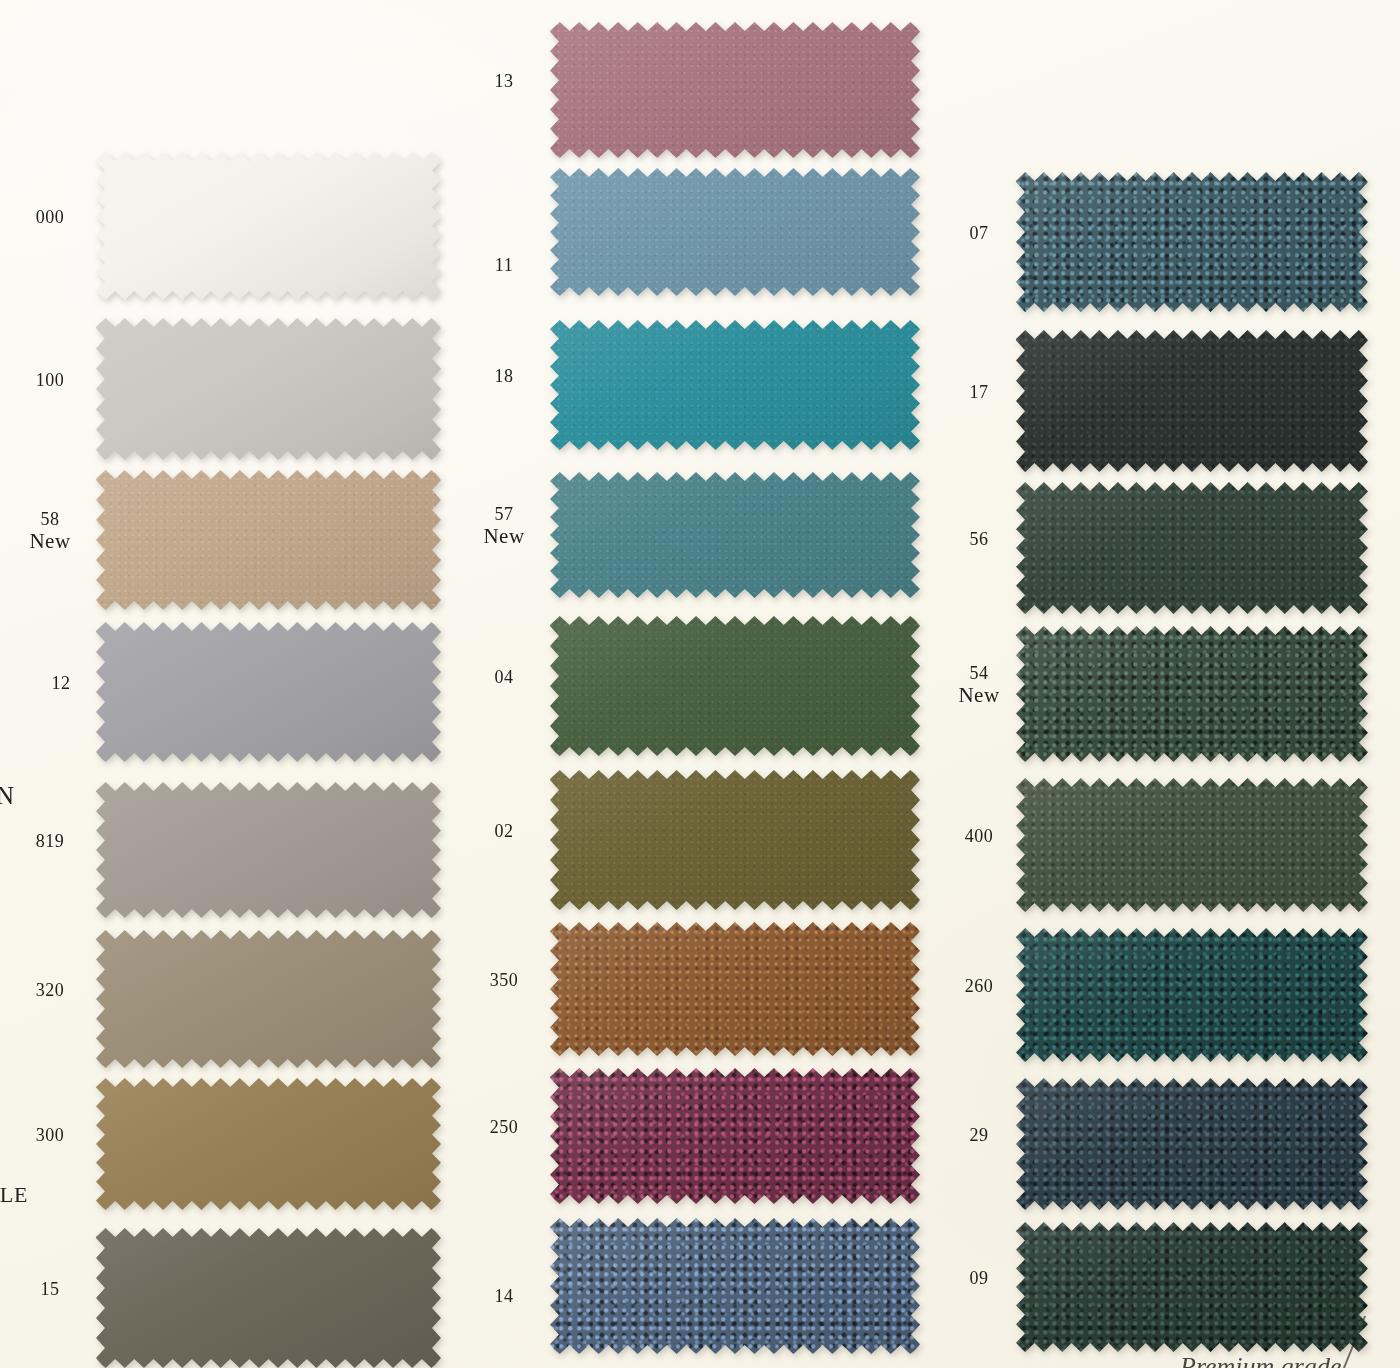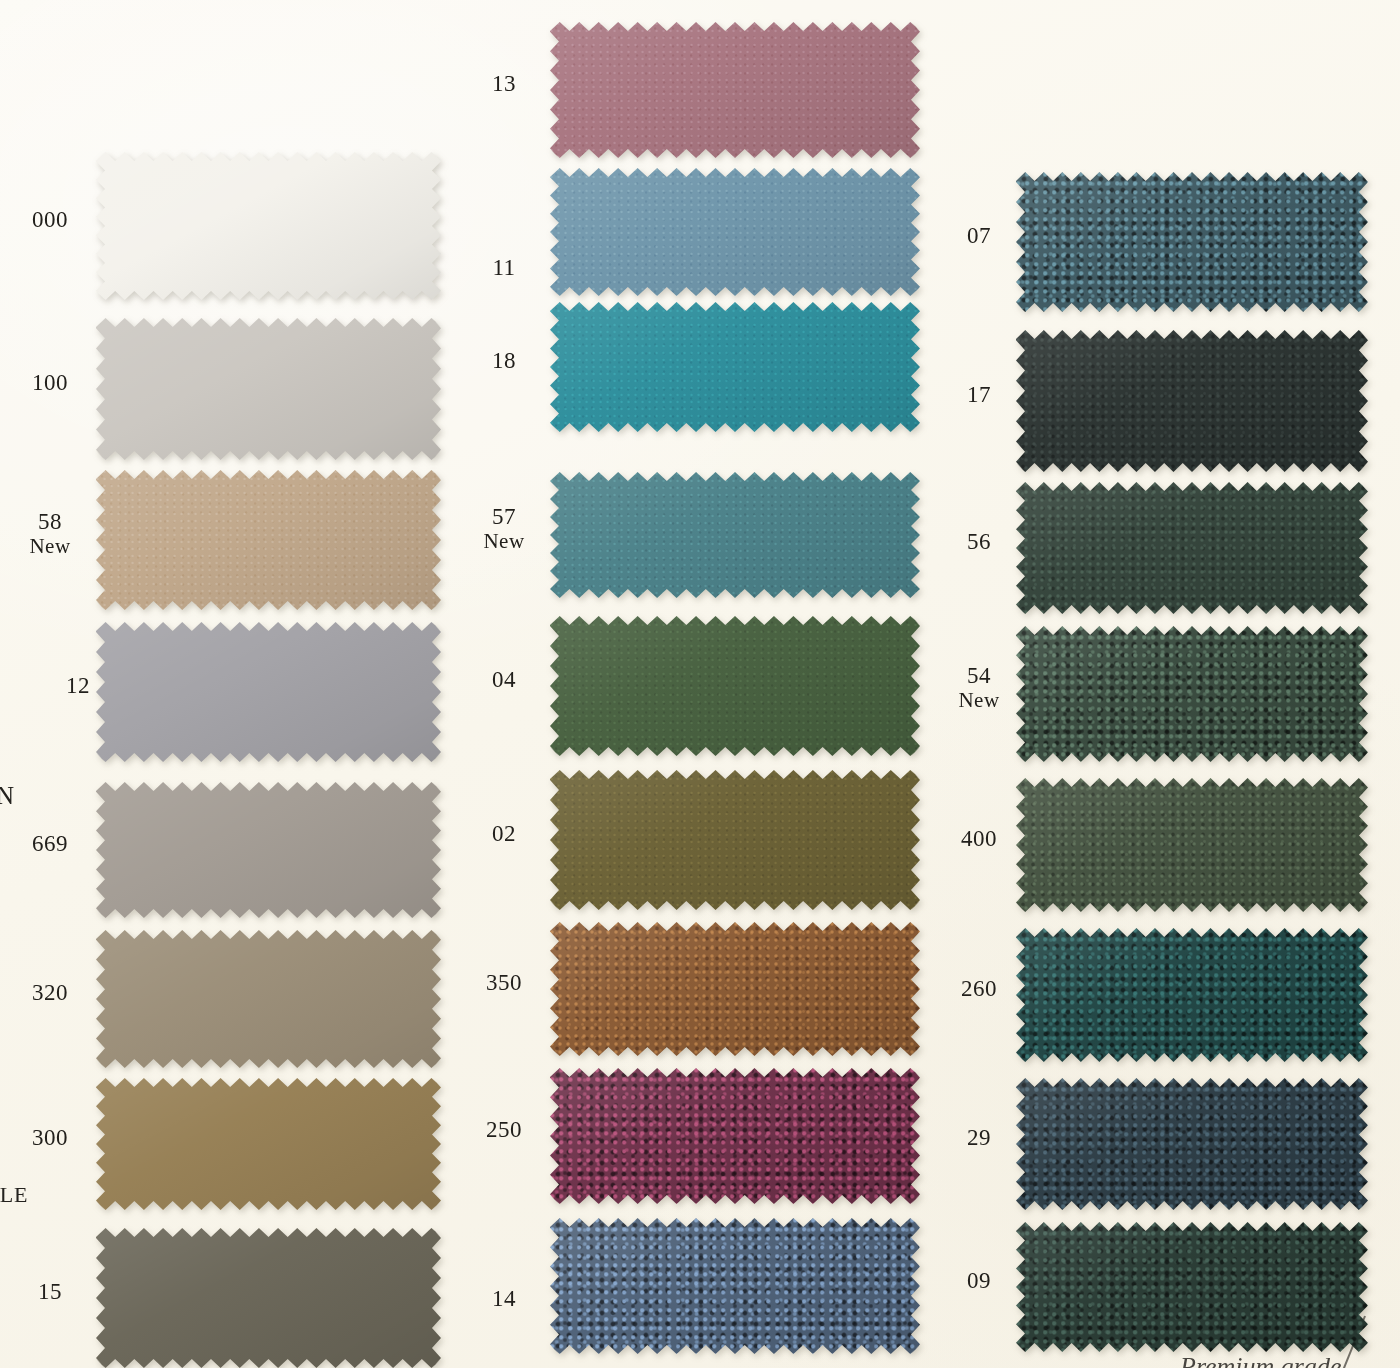--- a/index.html
+++ b/index.html
@@ -51,21 +51,21 @@
     position: absolute;
     text-align: center;
     color: #22201c;
     font-family: "Liberation Serif", "DejaVu Serif", serif;
     line-height: 1.06;
     letter-spacing: 0.5px;
     -webkit-font-smoothing: antialiased;
   }
   .swatch-label .code {
     display: block;
-    font-size: 23px;
+    font-size: 18px;
     font-weight: 400;
   }
   .swatch-label .tag {
     display: block;
     font-size: 21px;
     font-weight: 400;
     margin-top: 1px;
   }
 
   
@@ -196,34 +196,34 @@
         </div>
         <div class="chip-wrap" style="left: 96px; top: 0px; width: 345px; height: 140px;">
           <div class="chip grain-light" style="clip-path: polygon(0% 6.429%, 2.778% 0%, 5.556% 6.429%, 8.333% 0%, 11.111% 6.429%, 13.889% 0%, 16.667% 6.429%, 19.444% 0%, 22.222% 6.429%, 25% 0%, 27.778% 6.429%, 30.556% 0%, 33.333% 6.429%, 36.111% 0%, 38.889% 6.429%, 41.667% 0%, 44.444% 6.429%, 47.222% 0%, 50% 6.429%, 52.778% 0%, 55.556% 6.429%, 58.333% 0%, 61.111% 6.429%, 63.889% 0%, 66.667% 6.429%, 69.444% 0%, 72.222% 6.429%, 75% 0%, 77.778% 6.429%, 80.556% 0%, 83.333% 6.429%, 86.111% 0%, 88.889% 6.429%, 91.667% 0%, 94.444% 6.429%, 97.222% 0%, 100% 6.429%, 97.391% 0%, 100% 7.143%, 97.391% 14.286%, 100% 21.429%, 97.391% 28.571%, 100% 35.714%, 97.391% 42.857%, 100% 50%, 97.391% 57.143%, 100% 64.286%, 97.391% 71.429%, 100% 78.571%, 97.391% 85.714%, 100% 92.857%, 97.391% 100%, 100% 93.571%, 97.222% 100%, 94.444% 93.571%, 91.667% 100%, 88.889% 93.571%, 86.111% 100%, 83.333% 93.571%, 80.556% 100%, 77.778% 93.571%, 75% 100%, 72.222% 93.571%, 69.444% 100%, 66.667% 93.571%, 63.889% 100%, 61.111% 93.571%, 58.333% 100%, 55.556% 93.571%, 52.778% 100%, 50% 93.571%, 47.222% 100%, 44.444% 93.571%, 41.667% 100%, 38.889% 93.571%, 36.111% 100%, 33.333% 93.571%, 30.556% 100%, 27.778% 93.571%, 25% 100%, 22.222% 93.571%, 19.444% 100%, 16.667% 93.571%, 13.889% 100%, 11.111% 93.571%, 8.333% 100%, 5.556% 93.571%, 2.778% 100%, 0% 93.571%, 2.609% 100%, 0% 92.857%, 2.609% 85.714%, 0% 78.571%, 2.609% 71.429%, 0% 64.286%, 2.609% 57.143%, 0% 50%, 2.609% 42.857%, 0% 35.714%, 2.609% 28.571%, 0% 21.429%, 2.609% 14.286%, 0% 7.143%);">
             <div class="chip-base" style="background: rgb(193, 168, 139);"></div>
             <div class="chip-grain"></div>
             <div class="chip-shade"></div>
           </div>
         </div>
       </div>
       <div class="swatch-row" style="top: 622px; height: 140px;">
-        <div class="swatch-label" style="left: 10px; width: 80px; top: 52px; text-align: right;">
+        <div class="swatch-label" style="left: 21px; width: 80px; top: 52px;">
           <span class="code">12</span>
         </div>
         <div class="chip-wrap" style="left: 96px; top: 0px; width: 345px; height: 140px;">
           <div class="chip grain-none" style="clip-path: polygon(0% 6.429%, 2.778% 0%, 5.556% 6.429%, 8.333% 0%, 11.111% 6.429%, 13.889% 0%, 16.667% 6.429%, 19.444% 0%, 22.222% 6.429%, 25% 0%, 27.778% 6.429%, 30.556% 0%, 33.333% 6.429%, 36.111% 0%, 38.889% 6.429%, 41.667% 0%, 44.444% 6.429%, 47.222% 0%, 50% 6.429%, 52.778% 0%, 55.556% 6.429%, 58.333% 0%, 61.111% 6.429%, 63.889% 0%, 66.667% 6.429%, 69.444% 0%, 72.222% 6.429%, 75% 0%, 77.778% 6.429%, 80.556% 0%, 83.333% 6.429%, 86.111% 0%, 88.889% 6.429%, 91.667% 0%, 94.444% 6.429%, 97.222% 0%, 100% 6.429%, 97.391% 0%, 100% 7.143%, 97.391% 14.286%, 100% 21.429%, 97.391% 28.571%, 100% 35.714%, 97.391% 42.857%, 100% 50%, 97.391% 57.143%, 100% 64.286%, 97.391% 71.429%, 100% 78.571%, 97.391% 85.714%, 100% 92.857%, 97.391% 100%, 100% 93.571%, 97.222% 100%, 94.444% 93.571%, 91.667% 100%, 88.889% 93.571%, 86.111% 100%, 83.333% 93.571%, 80.556% 100%, 77.778% 93.571%, 75% 100%, 72.222% 93.571%, 69.444% 100%, 66.667% 93.571%, 63.889% 100%, 61.111% 93.571%, 58.333% 100%, 55.556% 93.571%, 52.778% 100%, 50% 93.571%, 47.222% 100%, 44.444% 93.571%, 41.667% 100%, 38.889% 93.571%, 36.111% 100%, 33.333% 93.571%, 30.556% 100%, 27.778% 93.571%, 25% 100%, 22.222% 93.571%, 19.444% 100%, 16.667% 93.571%, 13.889% 100%, 11.111% 93.571%, 8.333% 100%, 5.556% 93.571%, 2.778% 100%, 0% 93.571%, 2.609% 100%, 0% 92.857%, 2.609% 85.714%, 0% 78.571%, 2.609% 71.429%, 0% 64.286%, 2.609% 57.143%, 0% 50%, 2.609% 42.857%, 0% 35.714%, 2.609% 28.571%, 0% 21.429%, 2.609% 14.286%, 0% 7.143%);">
             <div class="chip-base" style="background: rgb(163, 162, 167);"></div>
             <div class="chip-grain"></div>
             <div class="chip-shade"></div>
           </div>
         </div>
       </div>
       <div class="swatch-row" style="top: 782px; height: 136px;">
         <div class="swatch-label" style="left: 10px; width: 80px; top: 50px;">
-          <span class="code">669</span>
+          <span class="code">819</span>
         </div>
         <div class="chip-wrap" style="left: 96px; top: 0px; width: 345px; height: 136px;">
           <div class="chip grain-none" style="clip-path: polygon(0% 6.618%, 2.778% 0%, 5.556% 6.618%, 8.333% 0%, 11.111% 6.618%, 13.889% 0%, 16.667% 6.618%, 19.444% 0%, 22.222% 6.618%, 25% 0%, 27.778% 6.618%, 30.556% 0%, 33.333% 6.618%, 36.111% 0%, 38.889% 6.618%, 41.667% 0%, 44.444% 6.618%, 47.222% 0%, 50% 6.618%, 52.778% 0%, 55.556% 6.618%, 58.333% 0%, 61.111% 6.618%, 63.889% 0%, 66.667% 6.618%, 69.444% 0%, 72.222% 6.618%, 75% 0%, 77.778% 6.618%, 80.556% 0%, 83.333% 6.618%, 86.111% 0%, 88.889% 6.618%, 91.667% 0%, 94.444% 6.618%, 97.222% 0%, 100% 6.618%, 97.391% 0%, 100% 7.143%, 97.391% 14.286%, 100% 21.429%, 97.391% 28.571%, 100% 35.714%, 97.391% 42.857%, 100% 50%, 97.391% 57.143%, 100% 64.286%, 97.391% 71.429%, 100% 78.571%, 97.391% 85.714%, 100% 92.857%, 97.391% 100%, 100% 93.382%, 97.222% 100%, 94.444% 93.382%, 91.667% 100%, 88.889% 93.382%, 86.111% 100%, 83.333% 93.382%, 80.556% 100%, 77.778% 93.382%, 75% 100%, 72.222% 93.382%, 69.444% 100%, 66.667% 93.382%, 63.889% 100%, 61.111% 93.382%, 58.333% 100%, 55.556% 93.382%, 52.778% 100%, 50% 93.382%, 47.222% 100%, 44.444% 93.382%, 41.667% 100%, 38.889% 93.382%, 36.111% 100%, 33.333% 93.382%, 30.556% 100%, 27.778% 93.382%, 25% 100%, 22.222% 93.382%, 19.444% 100%, 16.667% 93.382%, 13.889% 100%, 11.111% 93.382%, 8.333% 100%, 5.556% 93.382%, 2.778% 100%, 0% 93.382%, 2.609% 100%, 0% 92.857%, 2.609% 85.714%, 0% 78.571%, 2.609% 71.429%, 0% 64.286%, 2.609% 57.143%, 0% 50%, 2.609% 42.857%, 0% 35.714%, 2.609% 28.571%, 0% 21.429%, 2.609% 14.286%, 0% 7.143%);">
             <div class="chip-base" style="background: rgb(163, 156, 148);"></div>
             <div class="chip-grain"></div>
             <div class="chip-shade"></div>
           </div>
         </div>
       </div>
       <div class="swatch-row" style="top: 930px; height: 138px;">
@@ -281,21 +281,21 @@
           <span class="code">11</span>
         </div>
         <div class="chip-wrap" style="left: 80px; top: 0px; width: 370px; height: 128px;">
           <div class="chip grain-light" style="clip-path: polygon(0% 7.031%, 2.632% 0%, 5.263% 7.031%, 7.895% 0%, 10.526% 7.031%, 13.158% 0%, 15.789% 7.031%, 18.421% 0%, 21.053% 7.031%, 23.684% 0%, 26.316% 7.031%, 28.947% 0%, 31.579% 7.031%, 34.211% 0%, 36.842% 7.031%, 39.474% 0%, 42.105% 7.031%, 44.737% 0%, 47.368% 7.031%, 50% 0%, 52.632% 7.031%, 55.263% 0%, 57.895% 7.031%, 60.526% 0%, 63.158% 7.031%, 65.789% 0%, 68.421% 7.031%, 71.053% 0%, 73.684% 7.031%, 76.316% 0%, 78.947% 7.031%, 81.579% 0%, 84.211% 7.031%, 86.842% 0%, 89.474% 7.031%, 92.105% 0%, 94.737% 7.031%, 97.368% 0%, 100% 7.031%, 97.568% 0%, 100% 7.143%, 97.568% 14.286%, 100% 21.429%, 97.568% 28.571%, 100% 35.714%, 97.568% 42.857%, 100% 50%, 97.568% 57.143%, 100% 64.286%, 97.568% 71.429%, 100% 78.571%, 97.568% 85.714%, 100% 92.857%, 97.568% 100%, 100% 92.969%, 97.368% 100%, 94.737% 92.969%, 92.105% 100%, 89.474% 92.969%, 86.842% 100%, 84.211% 92.969%, 81.579% 100%, 78.947% 92.969%, 76.316% 100%, 73.684% 92.969%, 71.053% 100%, 68.421% 92.969%, 65.789% 100%, 63.158% 92.969%, 60.526% 100%, 57.895% 92.969%, 55.263% 100%, 52.632% 92.969%, 50% 100%, 47.368% 92.969%, 44.737% 100%, 42.105% 92.969%, 39.474% 100%, 36.842% 92.969%, 34.211% 100%, 31.579% 92.969%, 28.947% 100%, 26.316% 92.969%, 23.684% 100%, 21.053% 92.969%, 18.421% 100%, 15.789% 92.969%, 13.158% 100%, 10.526% 92.969%, 7.895% 100%, 5.263% 92.969%, 2.632% 100%, 0% 92.969%, 2.432% 100%, 0% 92.857%, 2.432% 85.714%, 0% 78.571%, 2.432% 71.429%, 0% 64.286%, 2.432% 57.143%, 0% 50%, 2.432% 42.857%, 0% 35.714%, 2.432% 28.571%, 0% 21.429%, 2.432% 14.286%, 0% 7.143%);">
             <div class="chip-base" style="background: rgb(111, 150, 171);"></div>
             <div class="chip-grain"></div>
             <div class="chip-shade"></div>
           </div>
         </div>
       </div>
-      <div class="swatch-row" style="top: 302px; height: 130px;">
+      <div class="swatch-row" style="top: 320px; height: 130px;">
         <div class="swatch-label" style="left: -6px; width: 80px; top: 47px;">
           <span class="code">18</span>
         </div>
         <div class="chip-wrap" style="left: 80px; top: 0px; width: 370px; height: 130px;">
           <div class="chip grain-light" style="clip-path: polygon(0% 6.923%, 2.632% 0%, 5.263% 6.923%, 7.895% 0%, 10.526% 6.923%, 13.158% 0%, 15.789% 6.923%, 18.421% 0%, 21.053% 6.923%, 23.684% 0%, 26.316% 6.923%, 28.947% 0%, 31.579% 6.923%, 34.211% 0%, 36.842% 6.923%, 39.474% 0%, 42.105% 6.923%, 44.737% 0%, 47.368% 6.923%, 50% 0%, 52.632% 6.923%, 55.263% 0%, 57.895% 6.923%, 60.526% 0%, 63.158% 6.923%, 65.789% 0%, 68.421% 6.923%, 71.053% 0%, 73.684% 6.923%, 76.316% 0%, 78.947% 6.923%, 81.579% 0%, 84.211% 6.923%, 86.842% 0%, 89.474% 6.923%, 92.105% 0%, 94.737% 6.923%, 97.368% 0%, 100% 6.923%, 97.568% 0%, 100% 7.143%, 97.568% 14.286%, 100% 21.429%, 97.568% 28.571%, 100% 35.714%, 97.568% 42.857%, 100% 50%, 97.568% 57.143%, 100% 64.286%, 97.568% 71.429%, 100% 78.571%, 97.568% 85.714%, 100% 92.857%, 97.568% 100%, 100% 93.077%, 97.368% 100%, 94.737% 93.077%, 92.105% 100%, 89.474% 93.077%, 86.842% 100%, 84.211% 93.077%, 81.579% 100%, 78.947% 93.077%, 76.316% 100%, 73.684% 93.077%, 71.053% 100%, 68.421% 93.077%, 65.789% 100%, 63.158% 93.077%, 60.526% 100%, 57.895% 93.077%, 55.263% 100%, 52.632% 93.077%, 50% 100%, 47.368% 93.077%, 44.737% 100%, 42.105% 93.077%, 39.474% 100%, 36.842% 93.077%, 34.211% 100%, 31.579% 93.077%, 28.947% 100%, 26.316% 93.077%, 23.684% 100%, 21.053% 93.077%, 18.421% 100%, 15.789% 93.077%, 13.158% 100%, 10.526% 93.077%, 7.895% 100%, 5.263% 93.077%, 2.632% 100%, 0% 93.077%, 2.432% 100%, 0% 92.857%, 2.432% 85.714%, 0% 78.571%, 2.432% 71.429%, 0% 64.286%, 2.432% 57.143%, 0% 50%, 2.432% 42.857%, 0% 35.714%, 2.432% 28.571%, 0% 21.429%, 2.432% 14.286%, 0% 7.143%);">
             <div class="chip-base" style="background: rgb(45, 142, 156);"></div>
             <div class="chip-grain"></div>
             <div class="chip-shade"></div>
           </div>
         </div>

